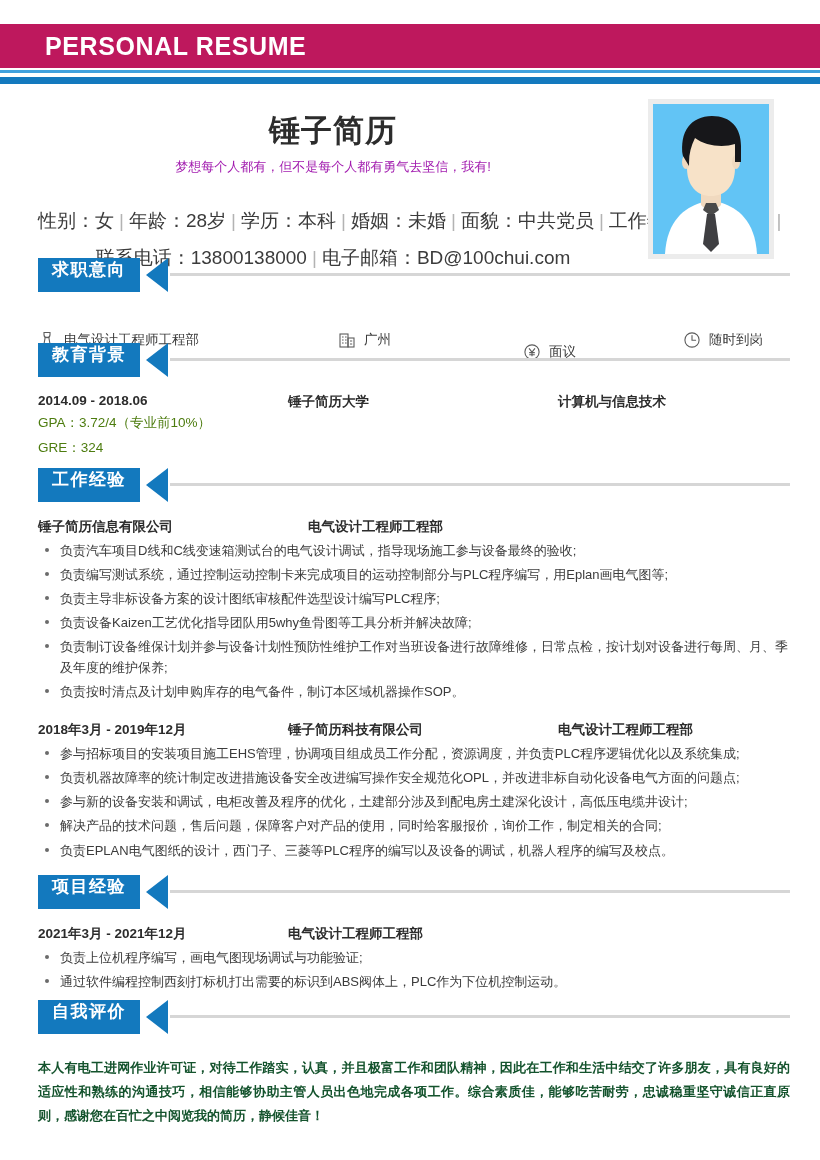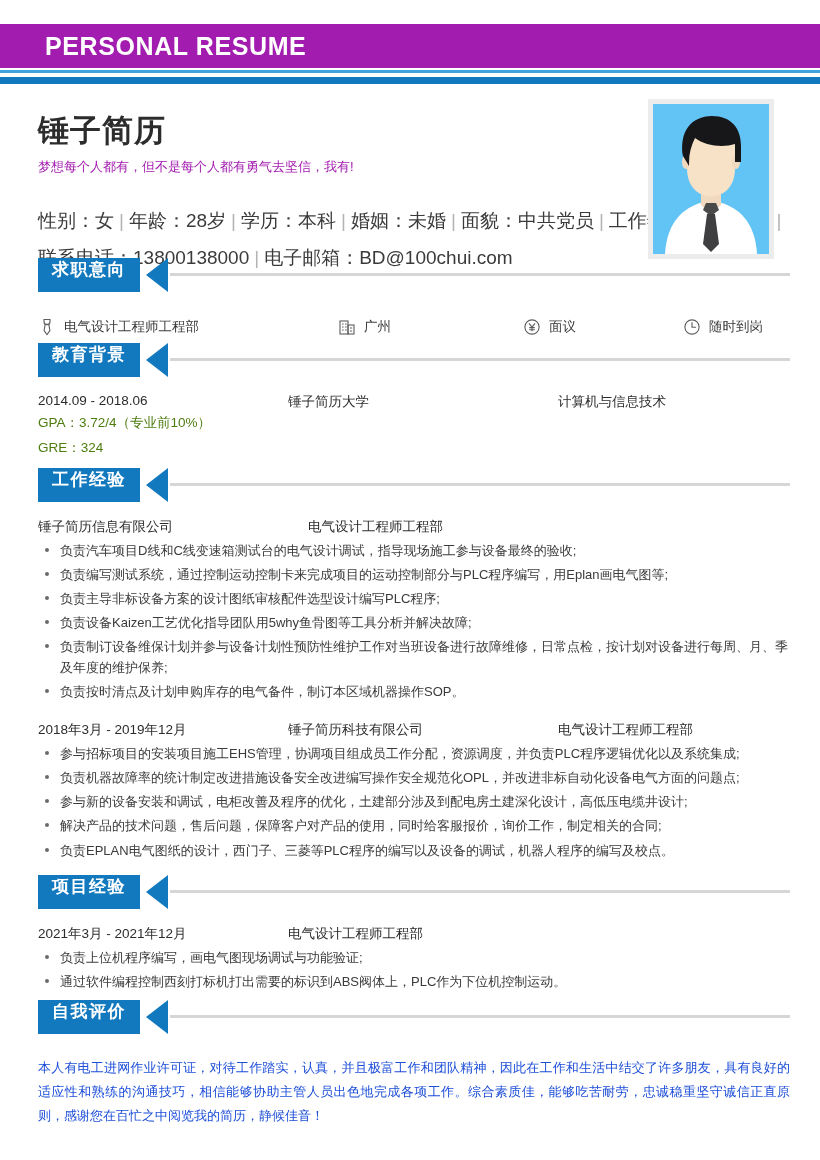--- a/index.html
+++ b/index.html
@@ -16,21 +16,21 @@
     overflow: hidden;
   }
 
   
   .top-banner {
     position: absolute;
     left: 0;
     top: 24px;
     width: 820px;
     height: 44px;
-    background: #a21caf;
+    background: #be185d;
   }
   .top-banner-title {
     position: absolute;
     left: 45px;
     top: 50%;
     transform: translateY(-50%);
     color: #ffffff;
     font-size: 25px;
     font-weight: bold;
     letter-spacing: 0.6px;
@@ -52,20 +52,21 @@
     height: 7px;
     background: #1379be;
   }
 
   
   .identity {
     position: absolute;
     left: 38px;
     top: 112px;
     width: 590px;
+    text-align: center;
   }
   .person-name {
     font-size: 31px;
     font-weight: bold;
     color: #2c2c2c;
     line-height: 1.25;
     margin: 0 0 6px 0;
     letter-spacing: 1px;
   }
   .person-slogan {
@@ -174,27 +175,27 @@
   .intent-item .ic {
     width: 18px;
     height: 18px;
     margin-right: 8px;
     flex: 0 0 18px;
     display: inline-block;
   }
   .intent-item svg { display: block; }
   .i1 { width: 300px; }
   .i2 { width: 185px; }
-  .i3 { width: 160px; }
+  .i3 { width: 160px; margin-top: 25px; }
 
   
   .entry-head {
     display: flex;
     font-size: 13.5px;
-    font-weight: normal;
+    font-weight: bold;
     color: #2c2c2c;
     padding-top: 6px;
   }
   .eh-date  { width: 250px; }
   .eh-org   { width: 270px; }
   .eh-role  { flex: 1; text-align: left; }
 
   
   .edu-line {
     font-size: 13.5px;
@@ -224,23 +225,24 @@
     width: 4px;
     height: 4px;
     background: #6b6b6b;
     border-radius: 50%;
   }
 
   
   .para {
     font-size: 13px;
     line-height: 1.85;
-    color: #1d4ed8;
+    color: #14532d;
     padding-top: 12px;
     text-align: justify;
+    font-weight: bold;
   }
 </style>
 </head>
 <body>
 
 <div class="top-banner">
   <div class="top-banner-title">PERSONAL RESUME</div>
 </div>
 <div class="banner-rule-light"></div>
 <div class="banner-rule-solid"></div>

